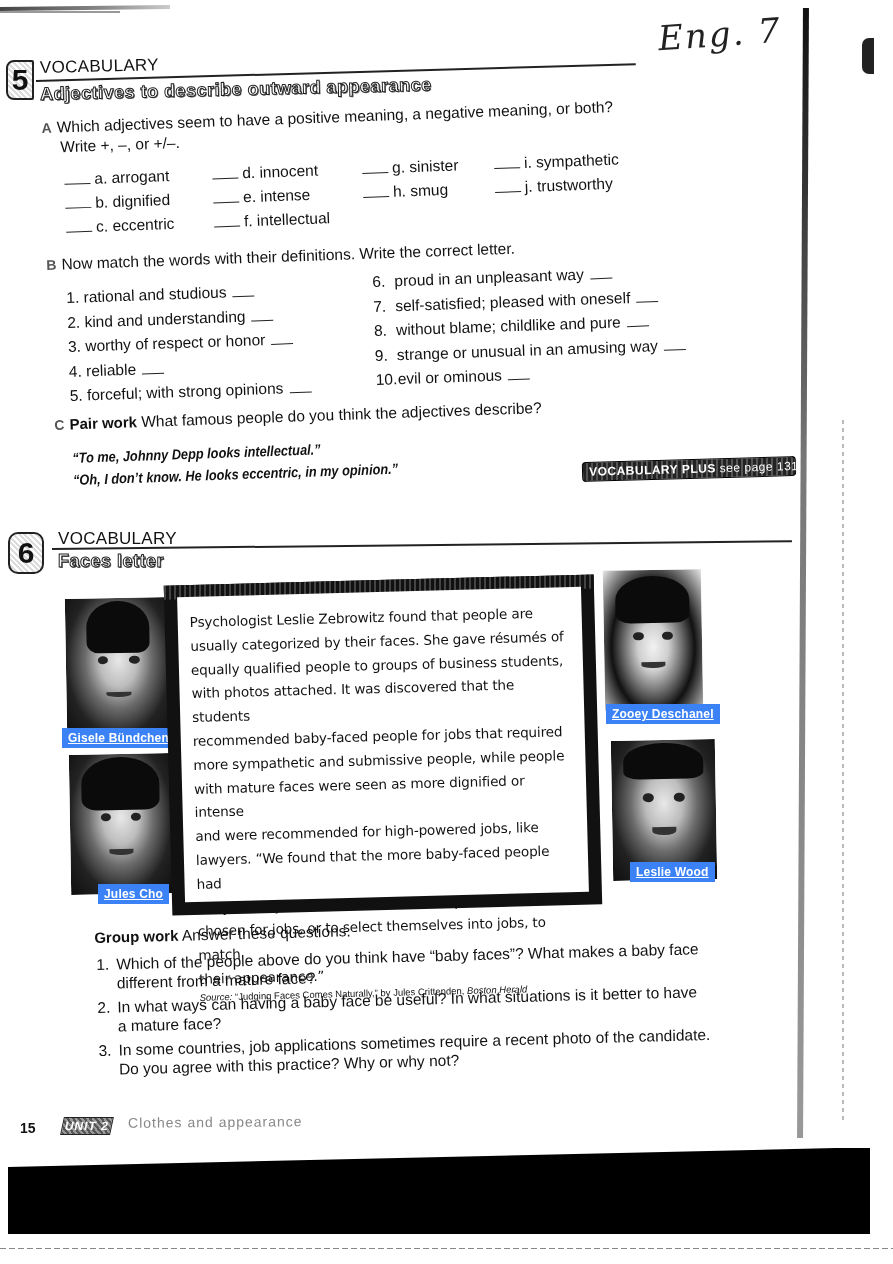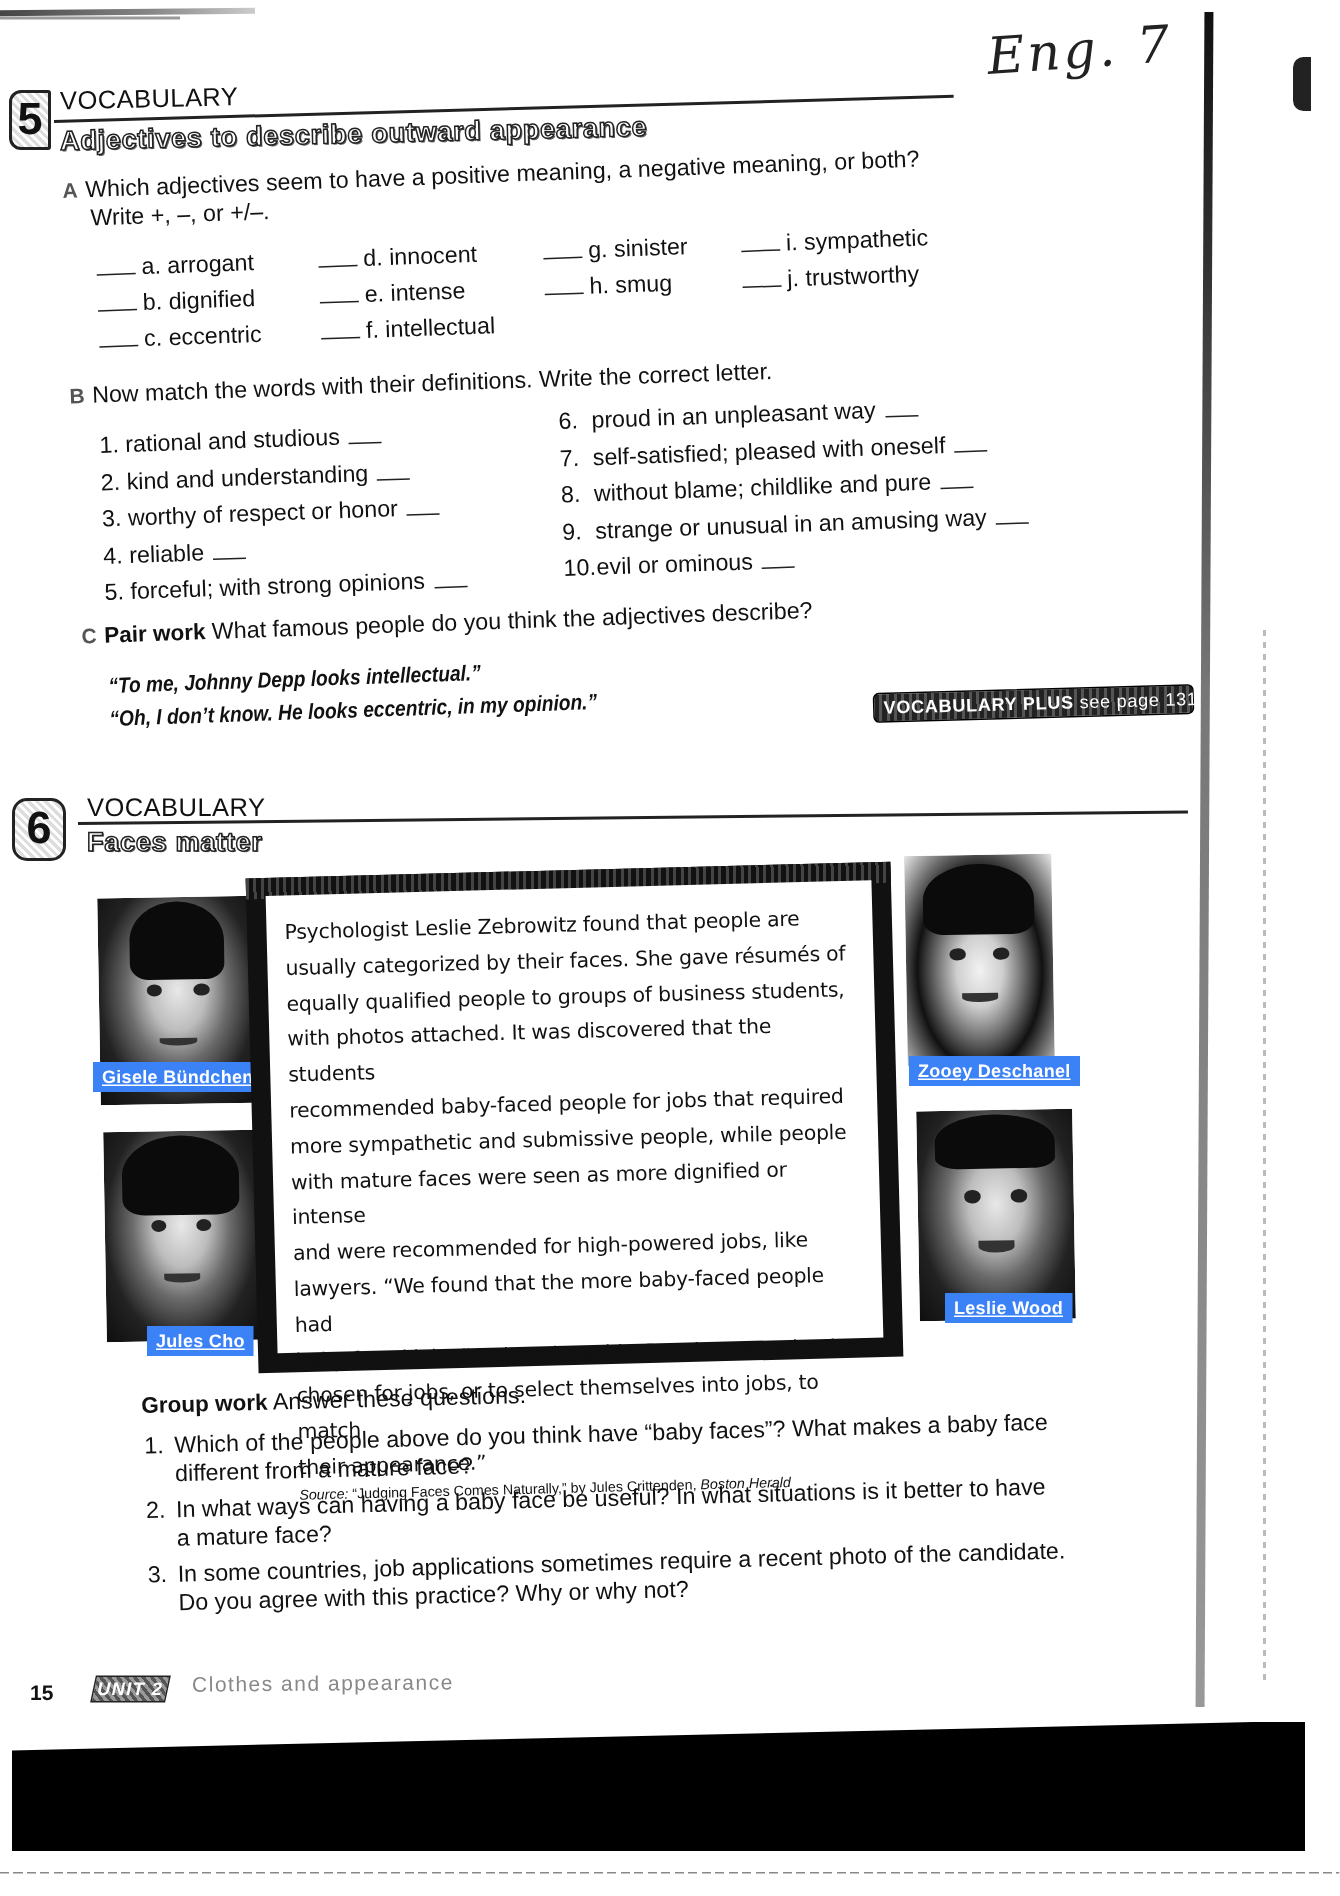--- a/index.html
+++ b/index.html
@@ -133,32 +133,32 @@
 
 <div class="abs vocab-plus">
   <span>VOCABULARY PLUS</span> <span class="light">see page 131</span>
 </div>
 
 <div class="abs sec-num" style="left:8px;top:532px;height:42px;width:36px;border-radius:10px;">6</div>
 <div class="abs" style="left:58px;top:529px;">
   <div class="sec-title">VOCABULARY</div>
 </div>
 <div class="abs sec-rule" style="left:52px;top:548px;width:740px;transform:rotate(-0.6deg);"></div>
-<div class="abs sec-sub" style="left:58px;top:551px;">Faces matter</div>
+<div class="abs sec-sub" style="left:58px;top:551px;">Faces letter</div>
 
 <div class="abs photo" style="left:66px;top:598px;width:105px;height:138px;transform:rotate(-1deg);">
   <div class="face-bg"></div>
     <div class="face-hair" style="left:20%;right:20%;"></div>
   <div class="face-eyes">
       <span></span>
       <span></span>
     </div>
     <div class="face-mouth"></div>
 </div>
-<div class="name-tag" style="left:62px;top:708px;">Gisele Bündchen</div>
+<div class="name-tag" style="left:62px;top:728px;">Gisele Bündchen</div>
 
 <div class="abs photo" style="left:70px;top:754px;width:102px;height:140px;transform:rotate(-1deg);">
   <div class="face-bg"></div>
     <div class="face-hair"></div>
   <div class="face-eyes">
       <span></span>
       <span></span>
     </div>
     <div class="face-mouth"></div>
 </div>

